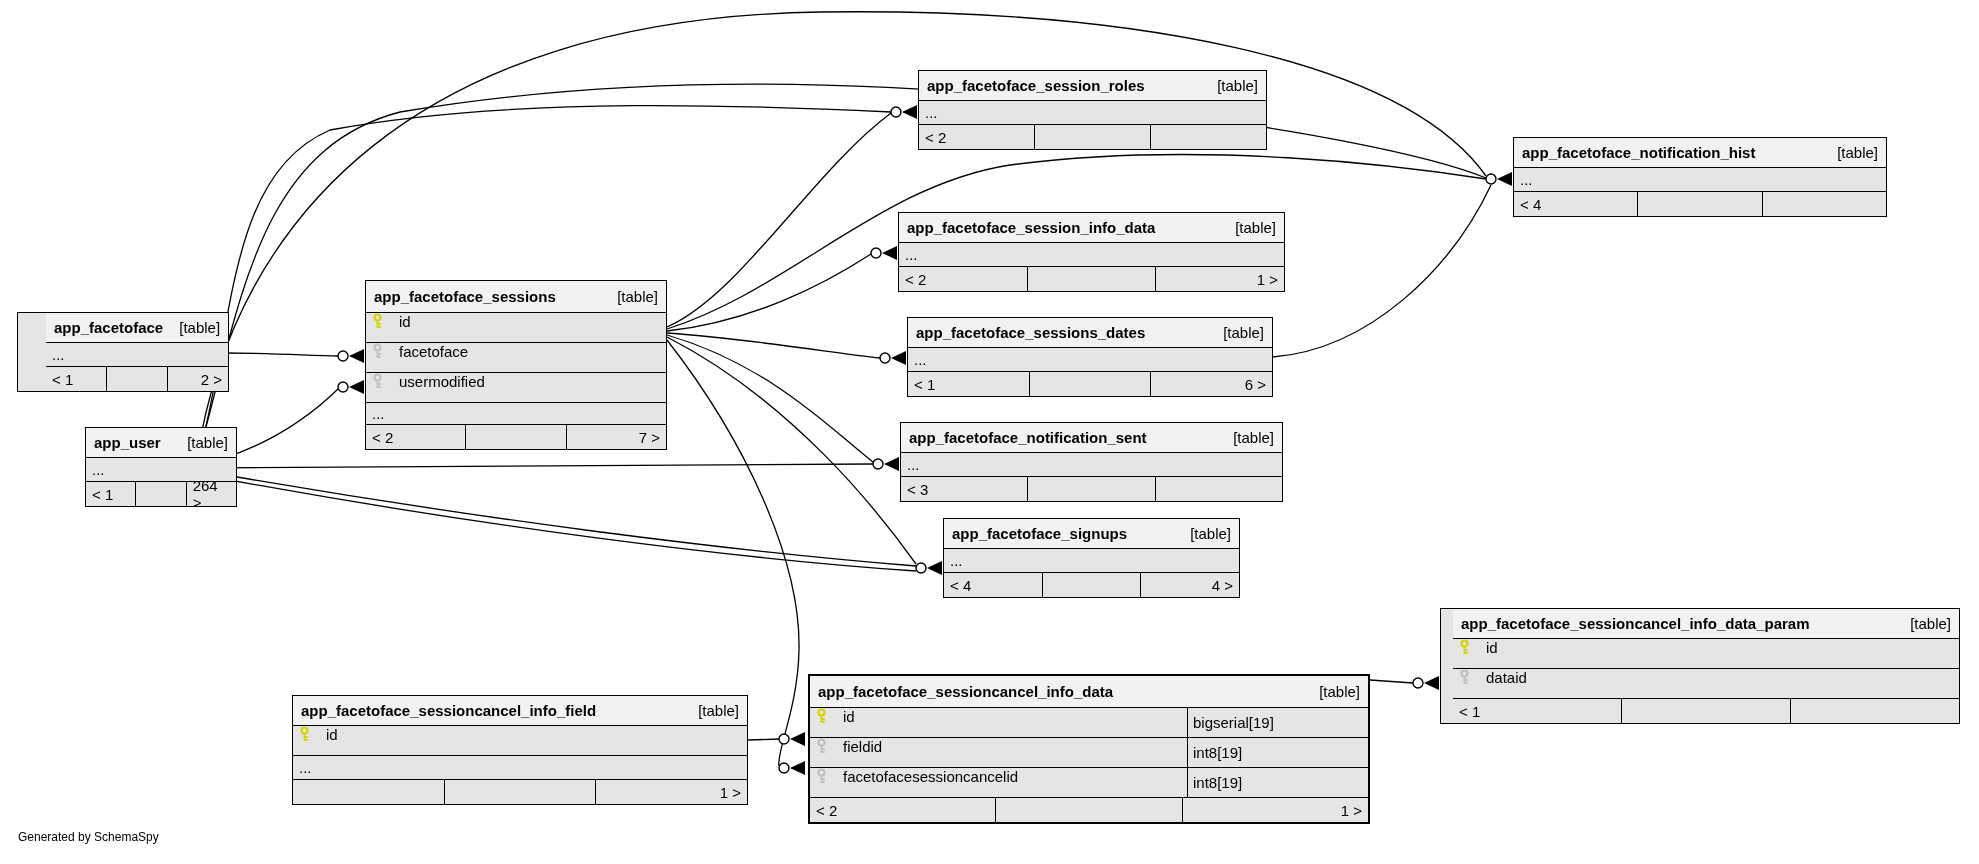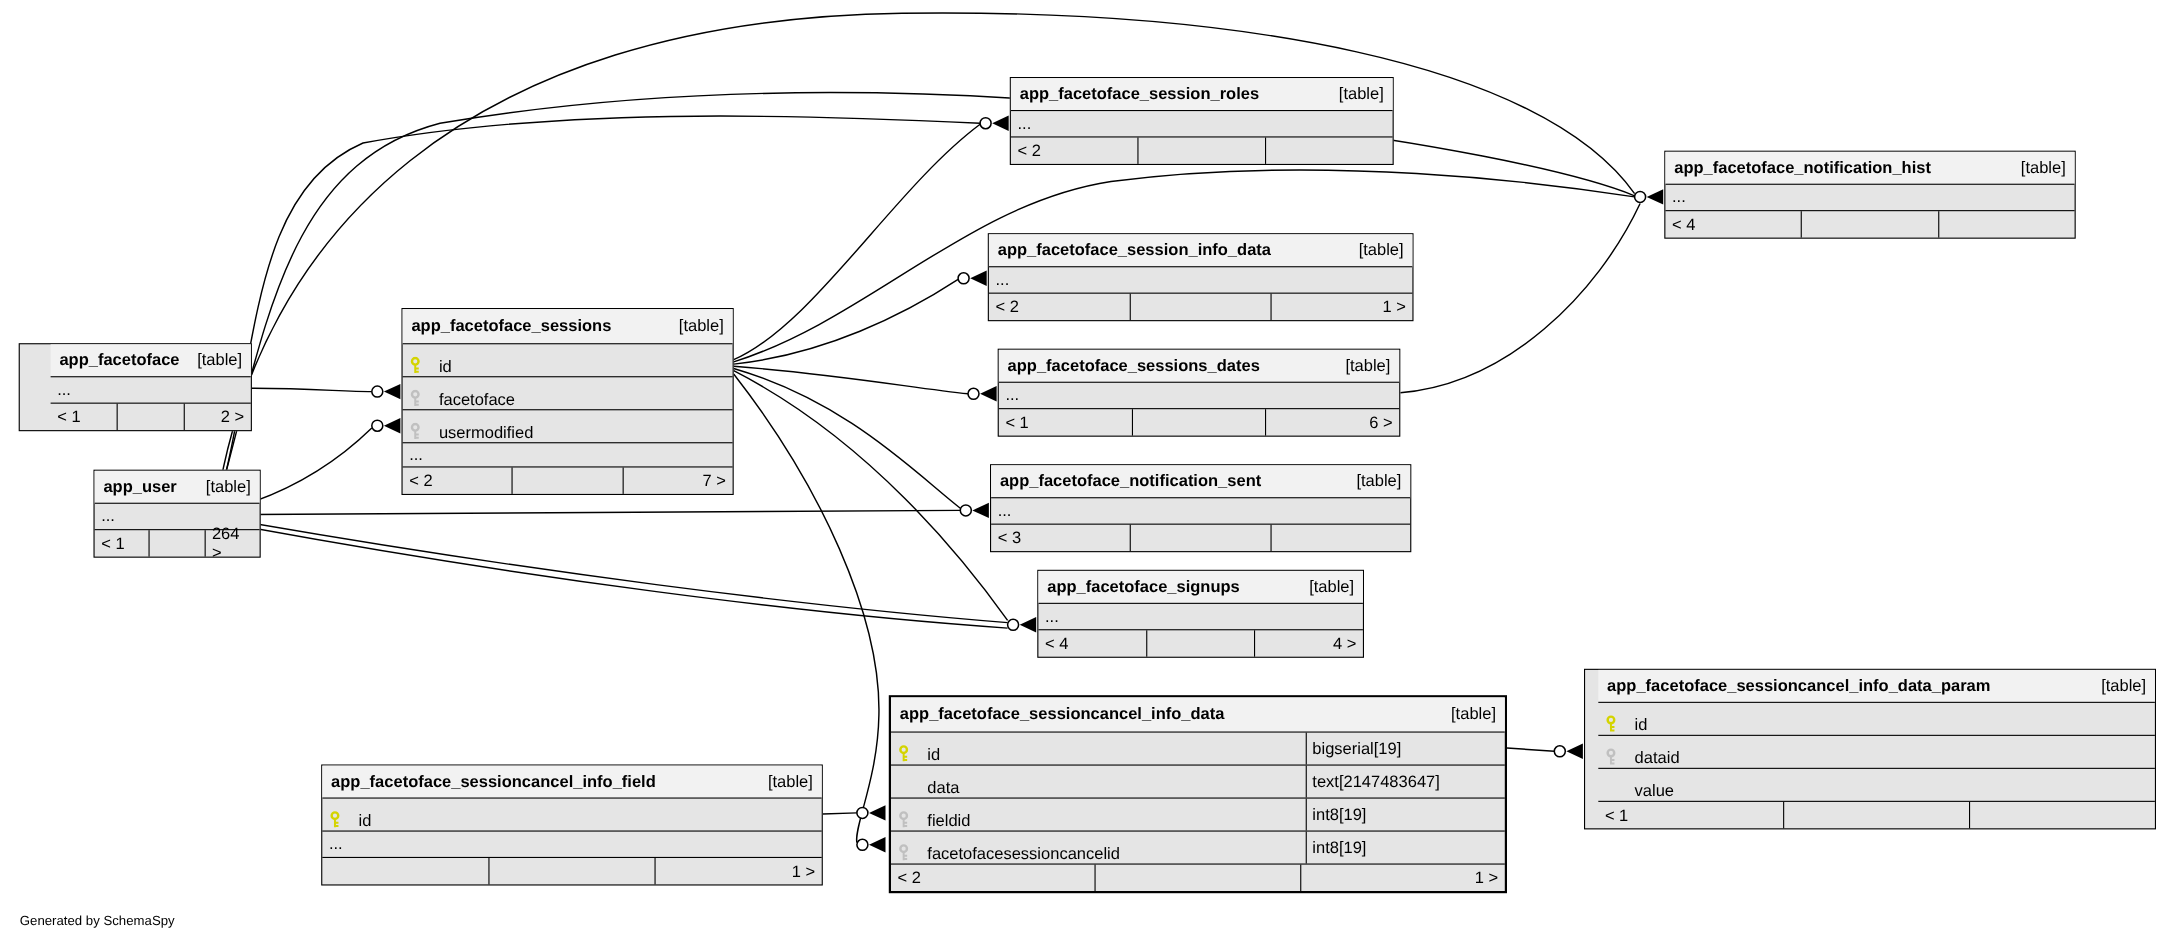--- a/index.html
+++ b/index.html
@@ -1,25 +1,25 @@
 <!DOCTYPE html>
 <html><head>
 <meta charset="utf-8">
 <style>
   html,body{margin:0;padding:0;background:#fff;}
   #canvas{position:relative;width:1979px;height:864px;background:#fff;
           font-family:"Liberation Sans",sans-serif;font-size:15px;color:#000;overflow:hidden;}
   svg.lines{position:absolute;left:0;top:0;z-index:0;}
   .tbl{position:absolute;border:1.5px solid #000;background:#e5e5e5;box-sizing:border-box;z-index:1;}
-  .tbl.focus{border-width:2.5px;}
+  .tbl.focus{border-width:2.5px;margin-top:42px;}
   .title{height:30px;display:flex;align-items:center;background:var(--hdr,#f2f2f2);
          border-bottom:1.5px solid #000;padding:0 8px;font-weight:bold;box-sizing:border-box;}
   .title .tag{font-weight:normal;margin-left:auto;padding-left:16px;}
   .title.tall{height:32px;}
-  .row{height:30px;display:flex;align-items:flex-end;border-bottom:1px solid #000;
+  .row{height:30px;display:flex;align-items:flex-start;border-bottom:1px solid #000;
        padding-left:6px;box-sizing:border-box;}
   .keycell{width:27px;display:flex;align-items:center;flex:0 0 27px;}
   .typecell{margin-left:auto;border-left:1px solid #000;align-self:stretch;display:flex;
             align-items:center;padding:0 5px;width:181px;box-sizing:border-box;flex:0 0 181px;}
   .dots{height:24px;display:flex;align-items:center;border-bottom:1px solid #000;
         padding:0 6px;box-sizing:border-box;}
   .dots.short{height:22px;}
   .foot{height:24px;display:flex;box-sizing:border-box;}
   .fcell{flex:1;display:flex;align-items:center;padding:0 6px;border-right:1px solid #000;box-sizing:border-box;}
   .fcell:last-child{border-right:none;justify-content:flex-end;}
@@ -253,25 +253,20 @@
       <span class="keycell">
         <svg class="keyicon" width="11" height="18" viewBox="0 0 11 18">
             <circle cx="5.5" cy="4.5" r="3" fill="none" stroke="#d4d400" stroke-width="2.2"></circle>
             <path d="M5.5 7.5 V15 M5.5 11 h3.2 M5.5 14 h3.2" fill="none" stroke="#d4d400" stroke-width="1.8"></path>
           </svg>
       </span>
       <span>id</span>
       <span class="typecell">bigserial[19]</span>
     </div>
     <div class="row">
-      <span class="keycell"></span>
-      <span>data</span>
-      <span class="typecell">text[2147483647]</span>
-    </div>
-    <div class="row">
       <span class="keycell">
         <svg class="keyicon" width="11" height="18" viewBox="0 0 11 18">
             <circle cx="5.5" cy="4.5" r="3" fill="none" stroke="#c0c0c0" stroke-width="2.2"></circle>
             <path d="M5.5 7.5 V15 M5.5 11 h3.2 M5.5 14 h3.2" fill="none" stroke="#c0c0c0" stroke-width="1.8"></path>
           </svg>
       </span>
       <span>fieldid</span>
       <span class="typecell">int8[19]</span>
     </div>
     <div class="row">
@@ -307,24 +302,20 @@
     </div>
     <div class="row">
       <span class="keycell">
         <svg class="keyicon" width="11" height="18" viewBox="0 0 11 18">
             <circle cx="5.5" cy="4.5" r="3" fill="none" stroke="#c0c0c0" stroke-width="2.2"></circle>
             <path d="M5.5 7.5 V15 M5.5 11 h3.2 M5.5 14 h3.2" fill="none" stroke="#c0c0c0" stroke-width="1.8"></path>
           </svg>
       </span>
       <span>dataid</span>
     </div>
-    <div class="row">
-      <span class="keycell"></span>
-      <span>value</span>
-    </div>
     <div class="foot">
       <div class="fcell">&lt; 1</div>
       <div class="fcell"></div>
       <div class="fcell"></div>
     </div>
   </div>
 
   <div class="tbl" style="left:292px;top:695px;width:456px;">
     <div class="title">
       <span>app_facetoface_sessioncancel_info_field</span>

